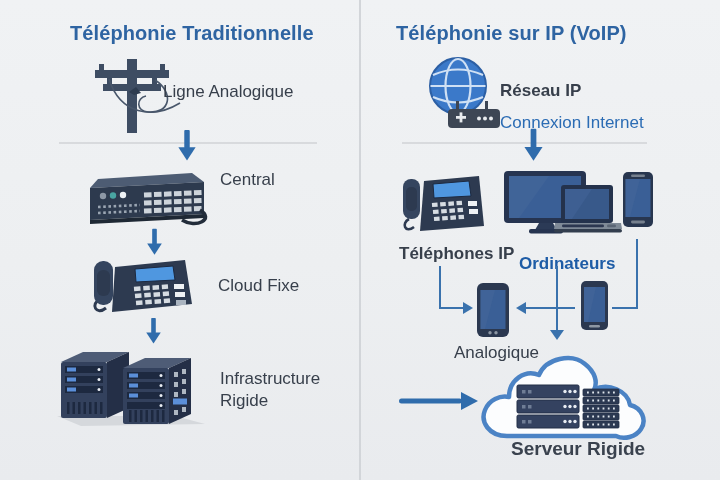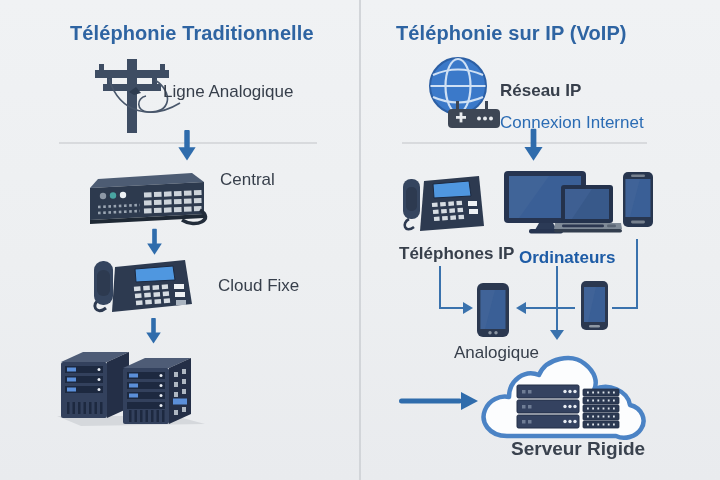--- a/index.html
+++ b/index.html
@@ -155,20 +155,24 @@
           <rect x="4" y="38" width="38" height="7" fill="#1d2940"></rect>
             <rect x="6" y="39.5" width="9" height="4" fill="#5b8fd9"></rect>
             <circle cx="38" cy="41.5" r="1.5" fill="#e8ecf2"></circle>
           <rect x="4" y="48" width="38" height="7" fill="#1d2940"></rect>
             <circle cx="38" cy="51.5" r="1.5" fill="#e8ecf2"></circle>
           <line x1="6" y1="62" x2="42" y2="62" stroke="#1d2940" stroke-width="12" stroke-dasharray="2.5 3"></line>
         </g>
       </g>
     </svg>
   </div>
+  <div class="abs lbl" style="left:220px;top:368px;">
+    <div>Infrastructure</div>
+    <div>Rigide</div>
+  </div>
 
   <div class="abs" style="left:427px;top:56px;">
     <svg width="76" height="76" viewBox="0 0 76 76">
       <circle cx="31" cy="30" r="28" fill="#3b79c9"></circle>
       <circle cx="31" cy="30" r="28" fill="none" stroke="#2c5fa4" stroke-width="2"></circle>
       <ellipse cx="31" cy="30" rx="12.5" ry="27" fill="none" stroke="#cfe0f4" stroke-width="2.2"></ellipse>
       <path d="M6,19 Q31,8 56,19" fill="none" stroke="#cfe0f4" stroke-width="2.2"></path>
       <line x1="3.5" y1="30" x2="58.5" y2="30" stroke="#cfe0f4" stroke-width="2.2"></line>
       <path d="M6,41 Q31,52 56,41" fill="none" stroke="#cfe0f4" stroke-width="2.2"></path>
       <rect x="29" y="45" width="3" height="10" fill="#3d4654"></rect>
@@ -230,21 +234,21 @@
     <svg width="32" height="57" viewBox="0 0 32 57">
       <rect x="1" y="1" width="30" height="55" rx="5" fill="#28364f"></rect>
       <rect x="9" y="3.5" width="14" height="2.5" rx="1.2" fill="#76808e"></rect>
       <rect x="3.5" y="8" width="25" height="38" fill="#3a5f96"></rect>
       <polygon points="3.5,8 18,8 8,46 3.5,46" fill="#46689a" opacity="0.5"></polygon>
       <rect x="9" y="49.5" width="14" height="3" rx="1.4" fill="#76808e"></rect>
     </svg>
   </div>
 
   <div class="abs lbl bold" style="left:399px;top:243px;">Téléphones IP</div>
-  <div class="abs lbl blue" style="left:519px;top:247px;text-align:center;">Ordinateurs</div>
+  <div class="abs lbl blue" style="left:519px;top:253px;text-align:center;">Ordinateurs</div>
 
   <div class="abs cline" style="left:439px;top:266px;width:2px;height:43px;"></div>
   <div class="abs cline" style="left:439px;top:307px;width:25px;height:2px;"></div>
   <div class="abs tri right" style="left:463px;top:302px;"></div>
 
   <div class="abs" style="left:476px;top:282px;">
     <svg width="34" height="56" viewBox="0 0 34 56">
       <rect x="1" y="1" width="32" height="54" rx="6" fill="#2b3850"></rect>
       <rect x="4.5" y="8" width="25" height="39" fill="#3a5f96"></rect>
       <polygon points="4.5,8 19,8 9,47 4.5,47" fill="#46689a" opacity="0.5"></polygon>

